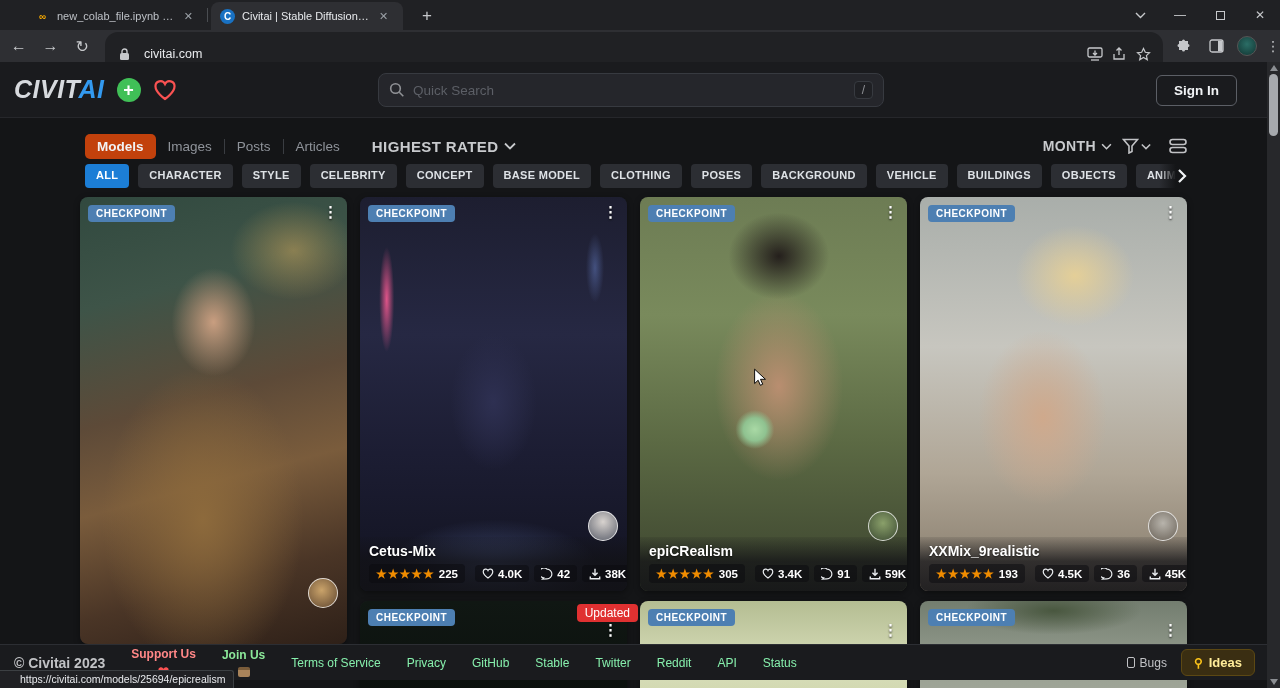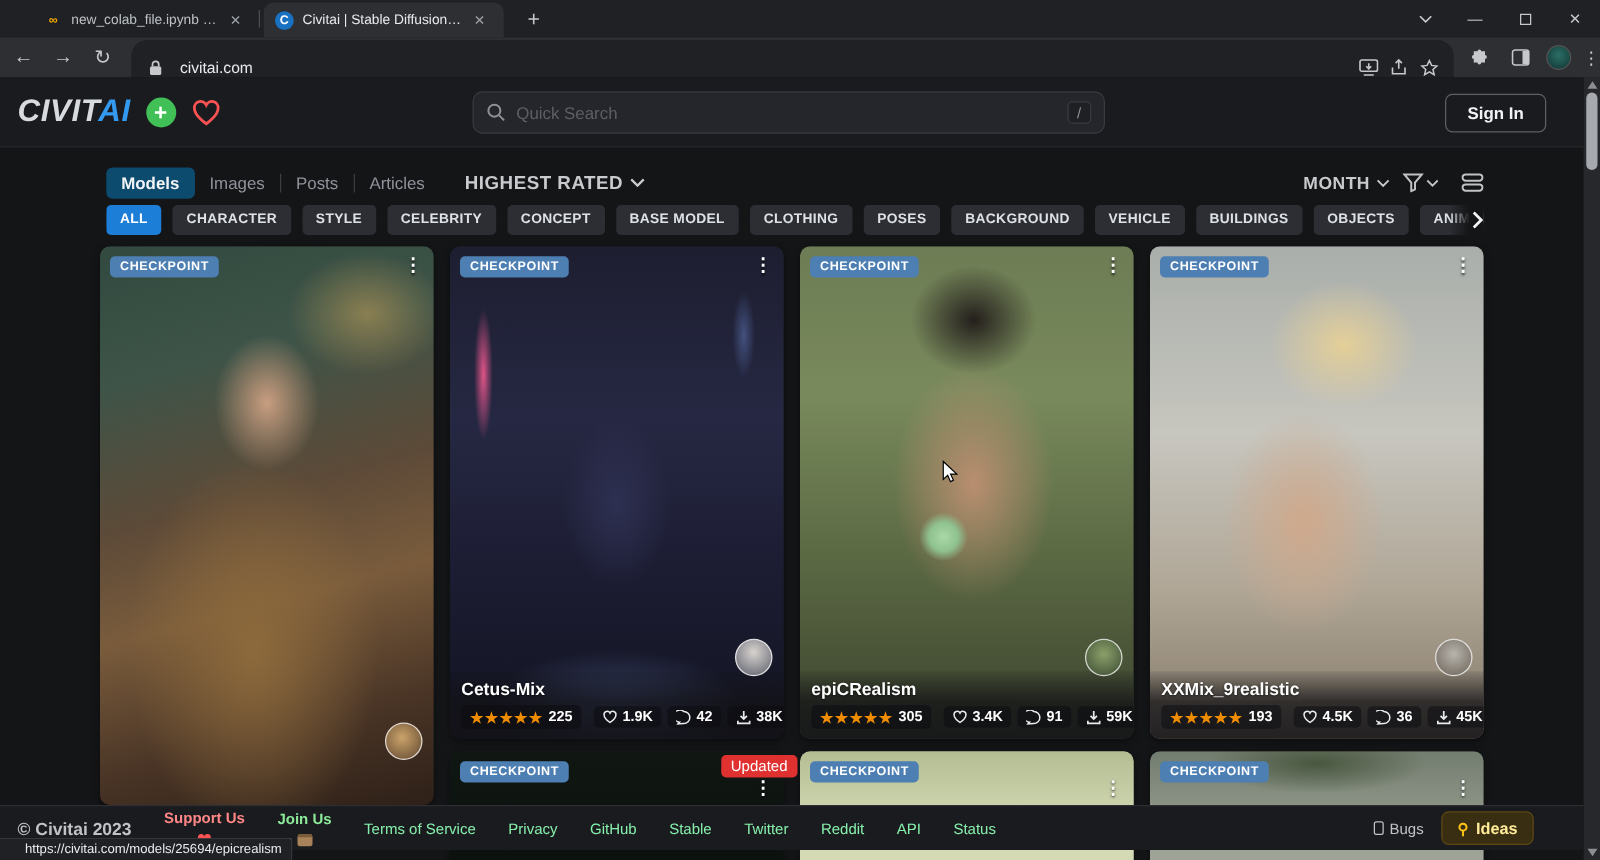--- a/index.html
+++ b/index.html
@@ -64,21 +64,21 @@
                   font-size:13.5px; margin-left:8px; font-family:"Liberation Sans",sans-serif; }
   #search-input::placeholder { color:#5c5f66; }
   #slash-badge { border:1px solid #373a40; background:#1f2024; color:#909296; border-radius:4px;
                  font-size:12px; padding:1px 7px; }
   #sign-in { position:absolute; right:30px; top:13px; height:31px; padding:0 17px; border:1px solid #5c5f66;
              border-radius:6px; color:#f1f3f5; font-size:13.5px; font-weight:bold; display:flex; align-items:center; }
 
   
   #nav-row { position:absolute; top:70px; left:85px; right:80px; height:28px; display:flex; align-items:center; }
   .seg-tab { font-size:13.5px; color:#8f939a; padding:5px 12px; border-radius:5px; }
-  .seg-tab.active { background:#0c4a6e; color:#f1f3f5; font-weight:bold; }
+  .seg-tab.active { background:#c2410c; color:#f1f3f5; font-weight:bold; }
   .seg-div { width:1px; height:15px; background:#3a3d42; }
   #sort-label { margin-left:20px; font-size:15px; font-weight:bold; color:#c8cacd; letter-spacing:.4px;
                 display:flex; align-items:center; gap:6px; }
   #period-group { margin-left:auto; display:flex; align-items:center; gap:10px; color:#c8cacd; }
   #period-label { font-size:14px; font-weight:bold; letter-spacing:.4px; display:flex; align-items:center; gap:5px; }
   .hdr-ico { color:#c1c2c5; display:flex; align-items:center; gap:2px; }
 
   
   #chips-row { position:absolute; top:102px; left:85px; right:80px; height:24px; display:flex; gap:9px; overflow:hidden; }
   .chip { background:#2c2e33; color:#dee2e6; font-size:11px; font-weight:bold; letter-spacing:.3px;
@@ -144,21 +144,21 @@
     linear-gradient(180deg,#737d6f 0%,#9aa193 60%,#a8aba0 100%); }
 
   
   #site-footer { position:absolute; left:0; bottom:8px; width:100%; height:36px; background:#1a1b1e;
                  border-top:1px solid #2c2e33; display:flex; align-items:center; z-index:10; }
   #copyright { margin-left:14px; font-size:14px; font-weight:bold; color:#c1c2c5; }
   .f-link { font-size:12px; color:#86efac; margin-left:26px; display:flex; align-items:center; gap:5px; }
   .f-support { color:#ff8787; font-weight:bold;flex-direction:column; }
   .f-join { color:#8ce99a; font-weight:bold;flex-direction:column; }
   .briefcase { width:12px; height:10px; background:#a8835a; border-radius:2px; border-top:3px solid #7a5c3a; }
-  #footer-right { margin-left:auto; margin-right:40px; display:flex; align-items:center; gap:14px; }
+  #footer-right { margin-left:auto; margin-right:12px; display:flex; align-items:center; gap:14px; }
   #bugs-link { color:#c1c2c5; font-size:12px; display:flex; align-items:center; gap:5px; }
   .bug-glyph { width:8px; height:11px; border:1.2px solid #c1c2c5; border-radius:2px; }
   #ideas-btn { background:#3a2e12; border:1px solid #5c4813; border-radius:6px; color:#ffec99;
                font-size:13px; font-weight:bold; padding:5px 12px; display:flex; align-items:center; gap:6px; }
   .bulb { color:#fcc419; font-size:12px; }
 
   
   #status-bubble { position:absolute; left:0; bottom:0; background:#202124; border:1px solid #3c4043;
                    border-left:none; border-bottom:none; color:#e8eaed; font-size:10.5px;
                    padding:2px 8px 3px 20px; z-index:20; border-radius:0 3px 0 0; }
@@ -347,21 +347,21 @@
               <div class="stats-row">
                 <span class="pill">
                     <span class="stars">★★★★★</span>
                     <span class="cnt">225</span>
                   </span>
                 <span class="stat-gap"></span>
                 <span class="pill">
                     <svg width="12" height="11" viewBox="0 0 24 22">
                       <path d="M12 20S2.5 13.5 2.5 7.5A5 5 0 0 1 12 5a5 5 0 0 1 9.5 2.5C21.5 13.5 12 20 12 20z" fill="none" stroke="currentColor" stroke-width="2.4"></path>
                     </svg>
-                    <span>1.9K</span>
+                    <span>4.0K</span>
                   </span>
                 <span class="pill">
                     <svg width="12" height="12" viewBox="0 0 16 16">
                       <path d="M8 1.5A6.5 6.5 0 1 0 3.5 13L1.8 14.8 8 14.5A6.5 6.5 0 0 0 8 1.5z" fill="none" stroke="currentColor" stroke-width="1.6"></path>
                     </svg>
                     <span>42</span>
                   </span>
                 <span class="pill">
                     <svg width="12" height="12" viewBox="0 0 14 14">
                       <path d="M7 1v7M4 5.5 7 8.5l3-3" fill="none" stroke="currentColor" stroke-width="1.6"></path>

